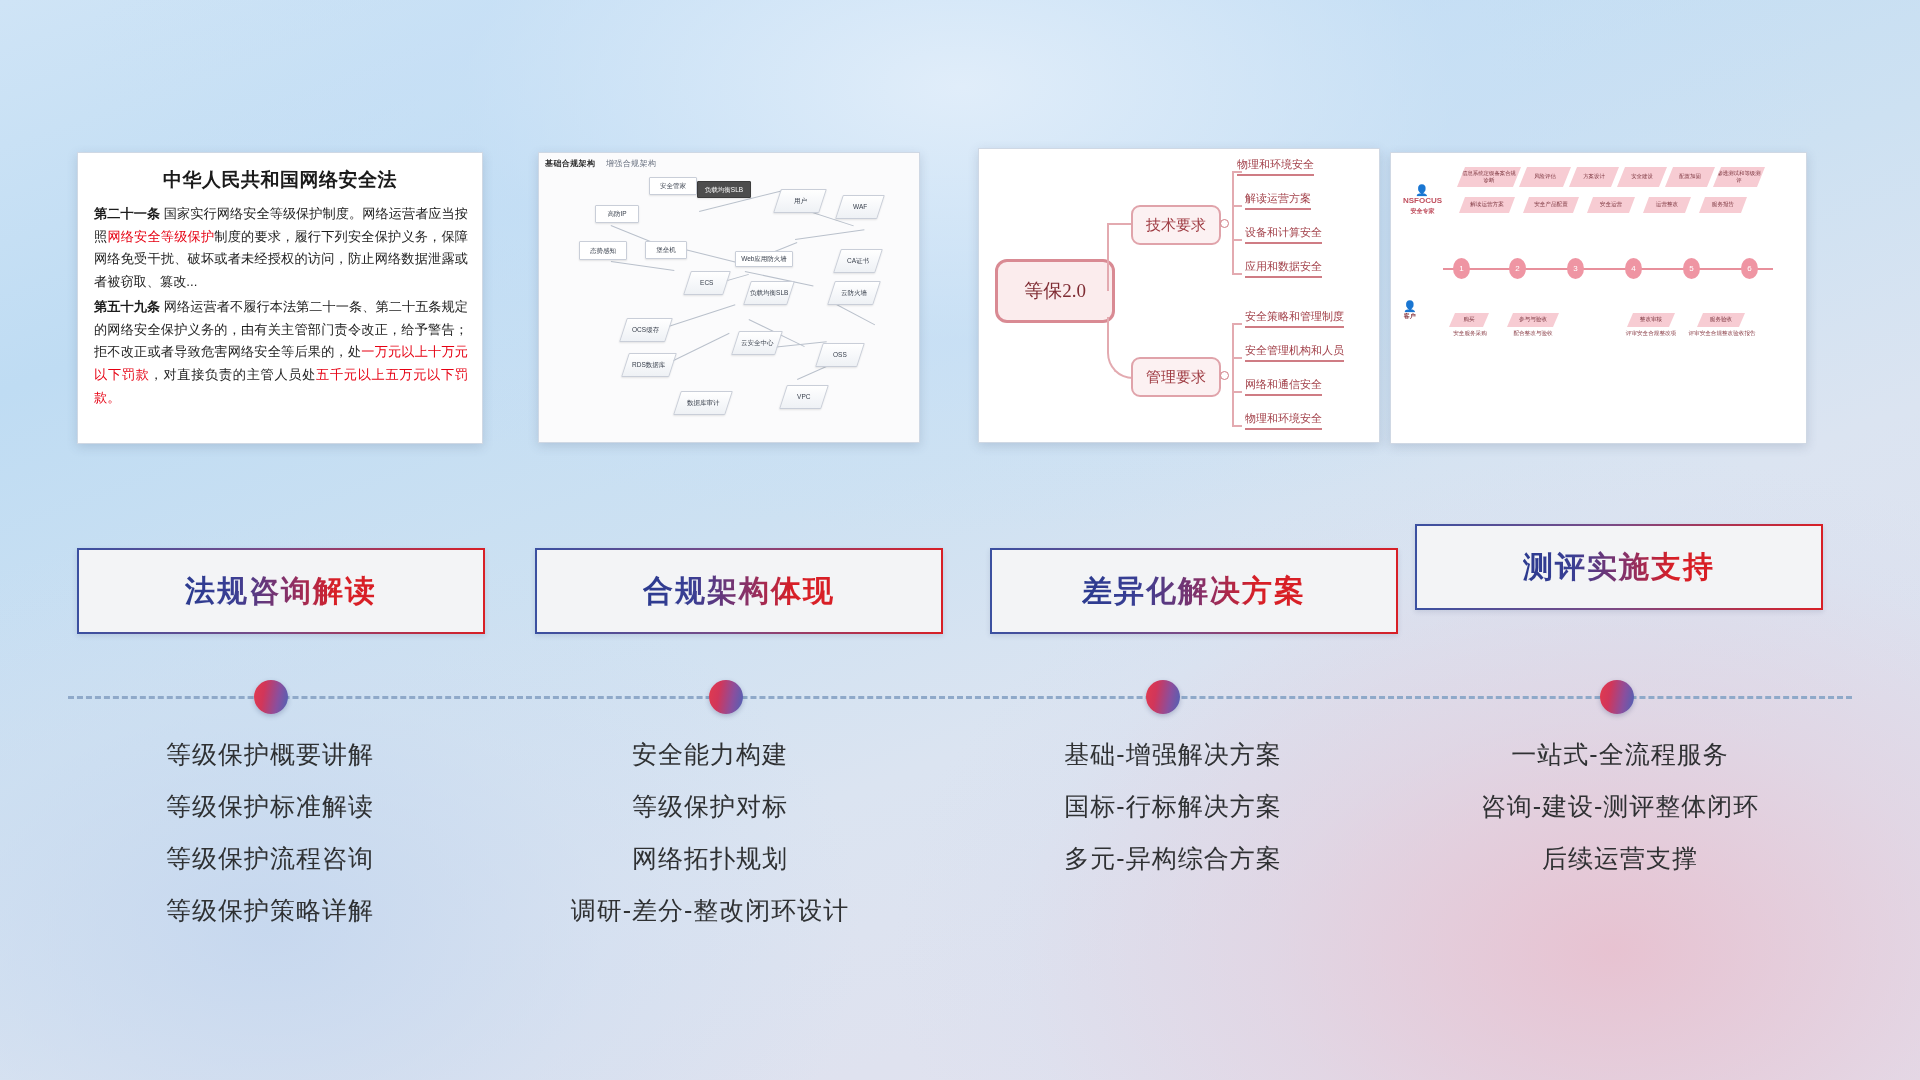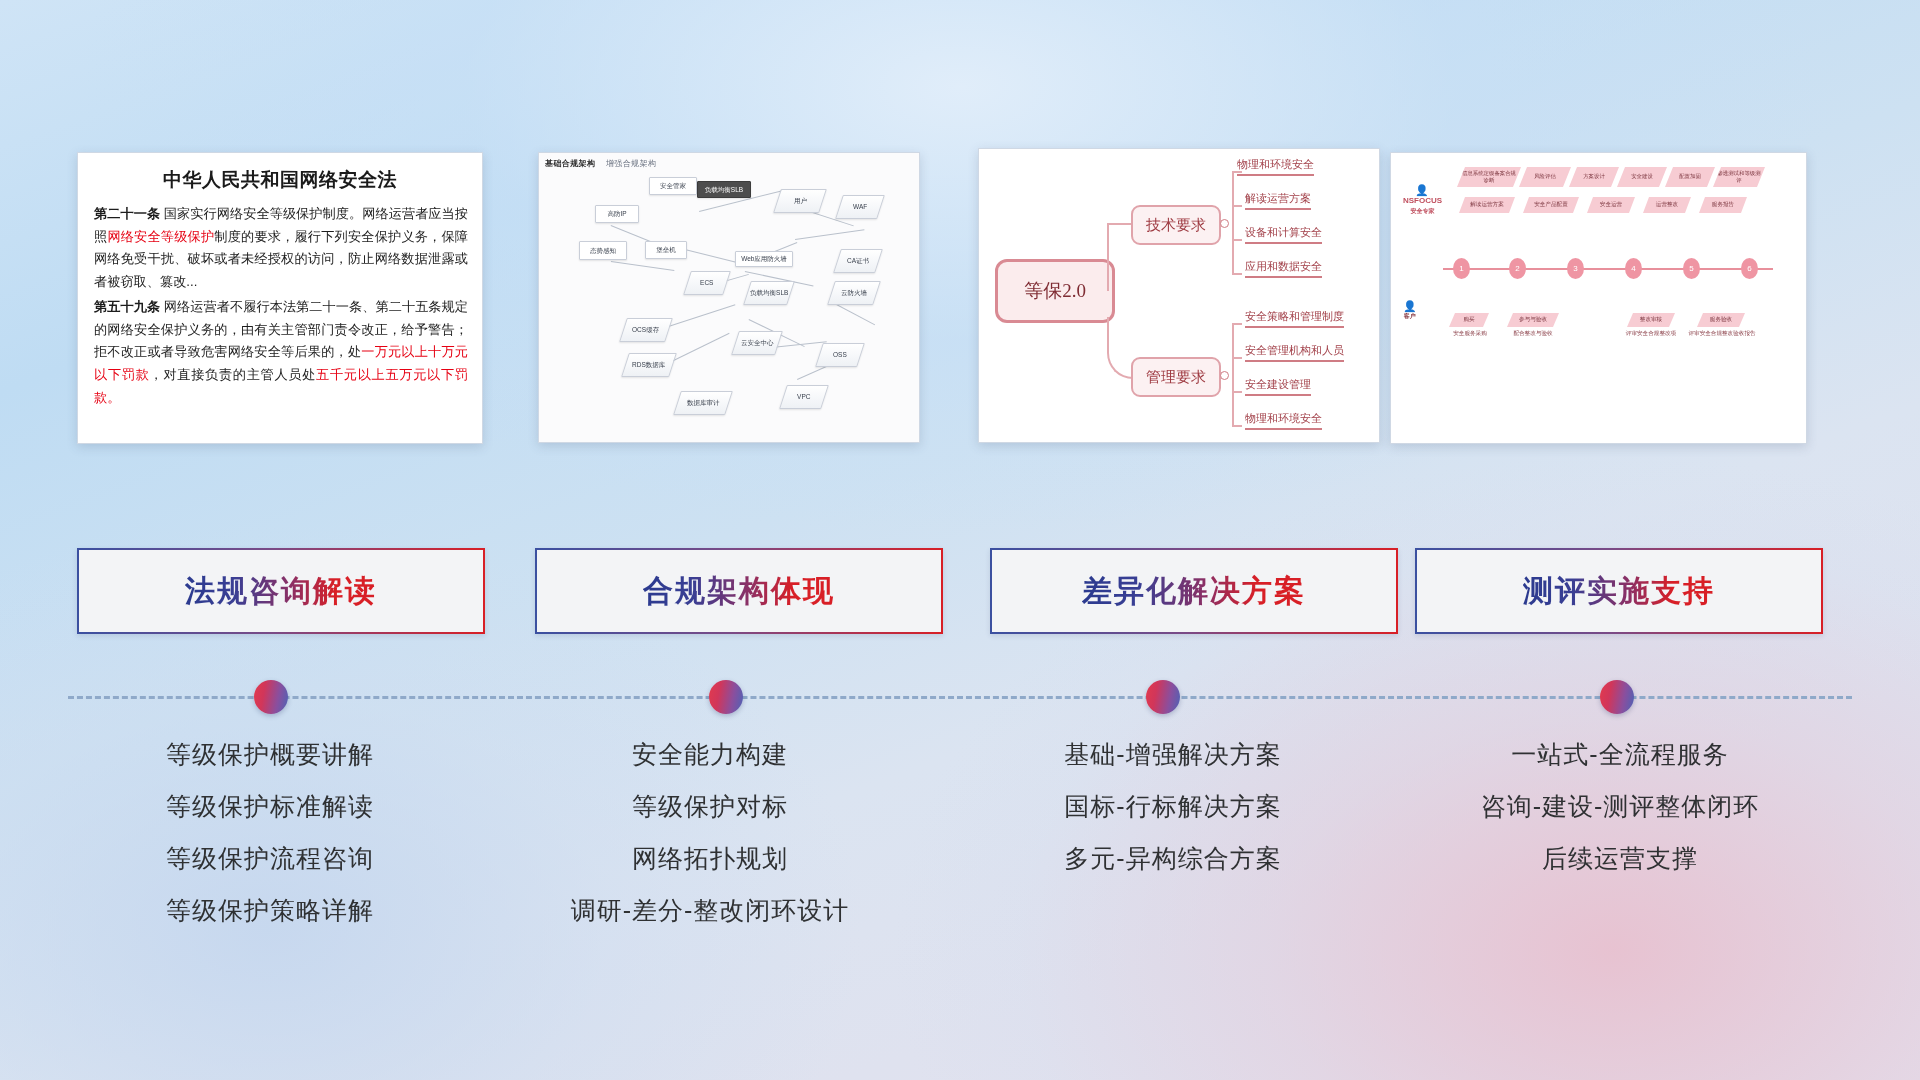--- a/index.html
+++ b/index.html
@@ -113,21 +113,21 @@
     box-shadow:0 2px 5px rgba(60,70,110,.14);
   }
   .hdr span{
     font-size:30px;font-weight:600;letter-spacing:2px;
     background:linear-gradient(90deg,#2b3a8f 0%,#3a3f94 26%,#8e2f63 56%,#d81f26 78%,#d81f26 100%);
     -webkit-background-clip:text;background-clip:text;color:transparent;font-family:Liberation Mono, monospace;
   }
   #hdr1{left:77px;top:548px;width:404px;}
   #hdr2{left:535px;top:548px;width:404px;}
   #hdr3{left:990px;top:548px;width:404px;}
-  #hdr4{left:1415px;top:548px;width:404px;}
+  #hdr4{left:1415px;top:524px;width:404px;}
 
   
   .tl-line{
     position:absolute;left:68px;top:696px;width:1784px;height:0;
     border-top:3px dashed #8fa9c9;
   }
   .tl-dot{
     position:absolute;width:34px;height:34px;border-radius:50%;top:680px;
     background:linear-gradient(100deg,#e23a4e 0%,#d1365a 30%,#8a4f9e 68%,#4c63b6 100%);
     box-shadow:0 2px 5px rgba(50,60,110,.28);
@@ -258,21 +258,21 @@
         <div class="mm-leaf" style="left:266px;top:76px;">设备和计算安全</div>
         <div class="mm-leaf" style="left:266px;top:110px;">应用和数据安全</div>
 
         <div class="mm-spine" style="left:253px;top:174px;height:104px;border-radius:2px;"></div>
         <div class="mm-tick" style="left:253px;top:174px;"></div>
         <div class="mm-tick" style="left:253px;top:208px;"></div>
         <div class="mm-tick" style="left:253px;top:242px;"></div>
         <div class="mm-tick" style="left:253px;top:276px;"></div>
         <div class="mm-leaf" style="left:266px;top:160px;">安全策略和管理制度</div>
         <div class="mm-leaf" style="left:266px;top:194px;">安全管理机构和人员</div>
-        <div class="mm-leaf" style="left:266px;top:228px;">安全建设管理</div>
+        <div class="mm-leaf" style="left:266px;top:228px;">网络和通信安全</div>
         <div class="mm-leaf" style="left:266px;top:262px;">物理和环境安全</div>
       </div>
     </div>
 
     <div class="card" id="card4">
       <div class="road">
         <div class="road-logo">
           <div style="font-size:11px;line-height:1;">👤</div>
           <div>NSFOCUS</div>
           <div style="font-size:6px;">安全专家</div>

